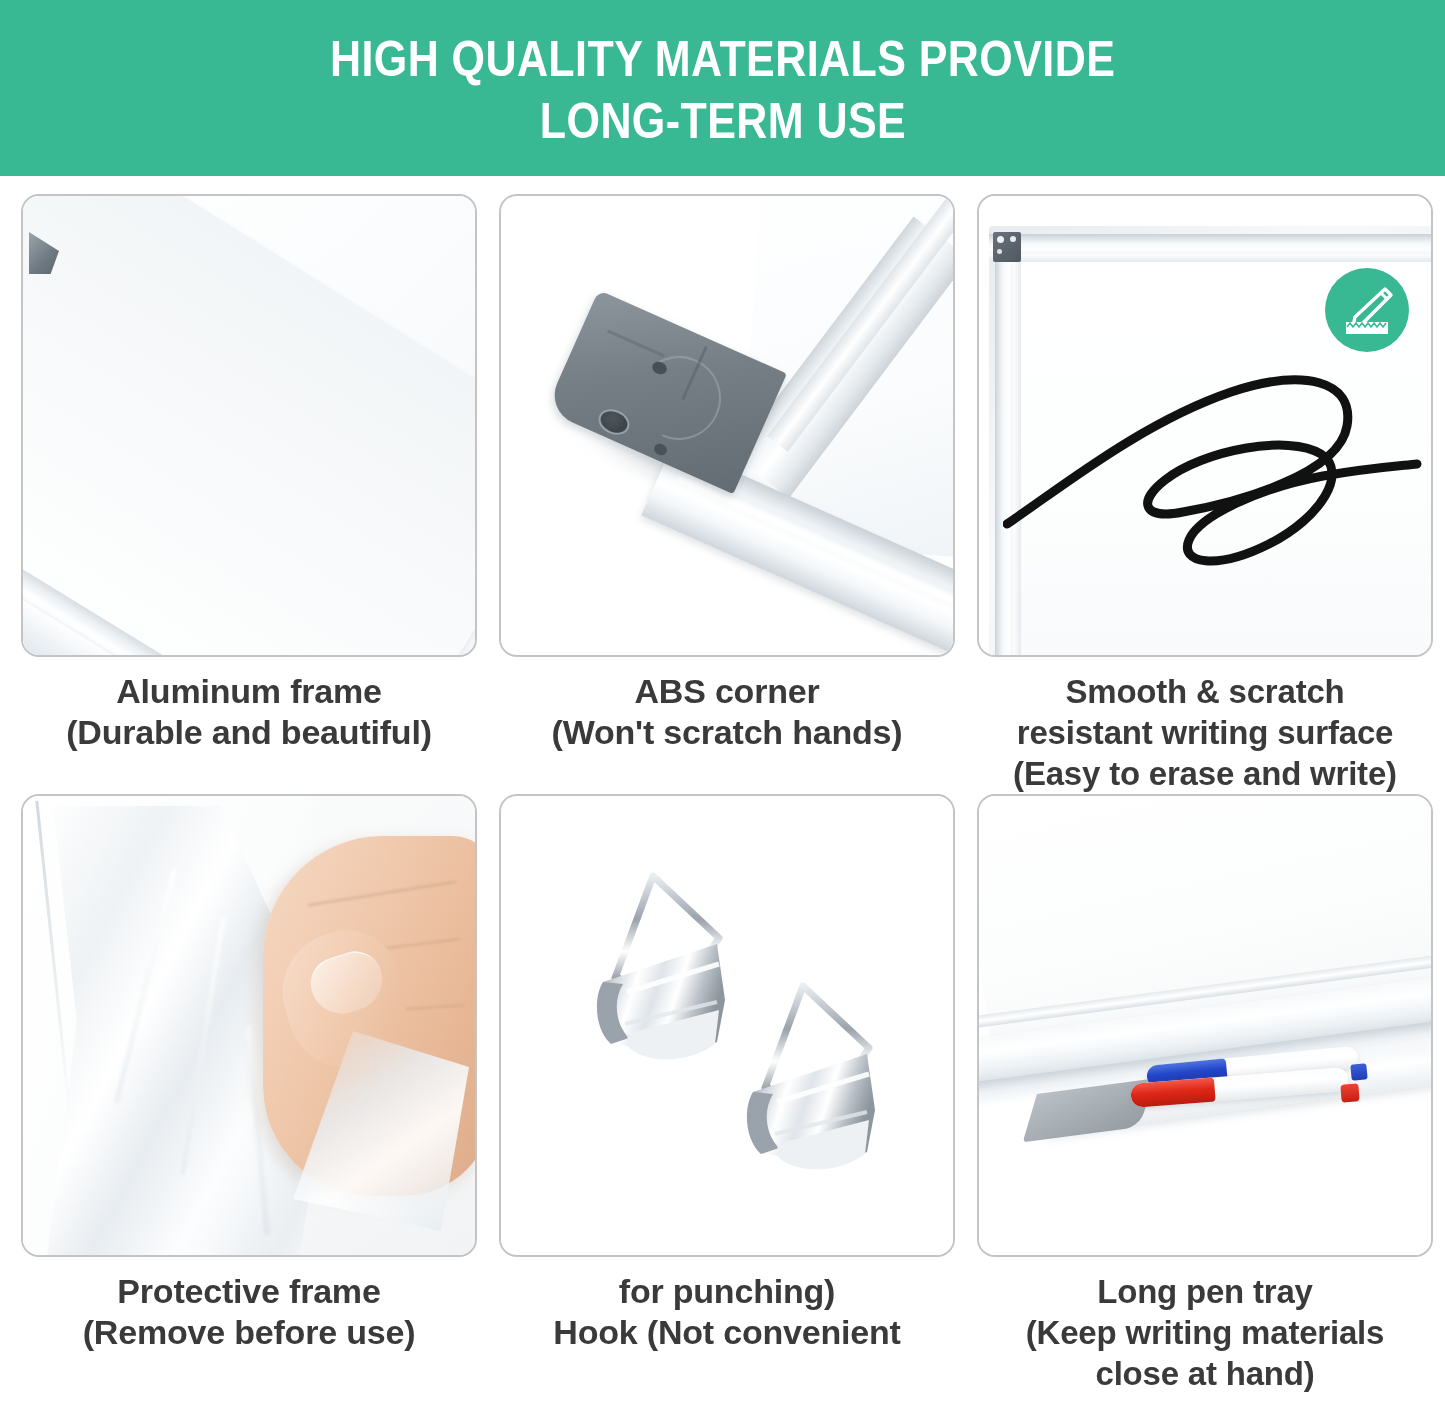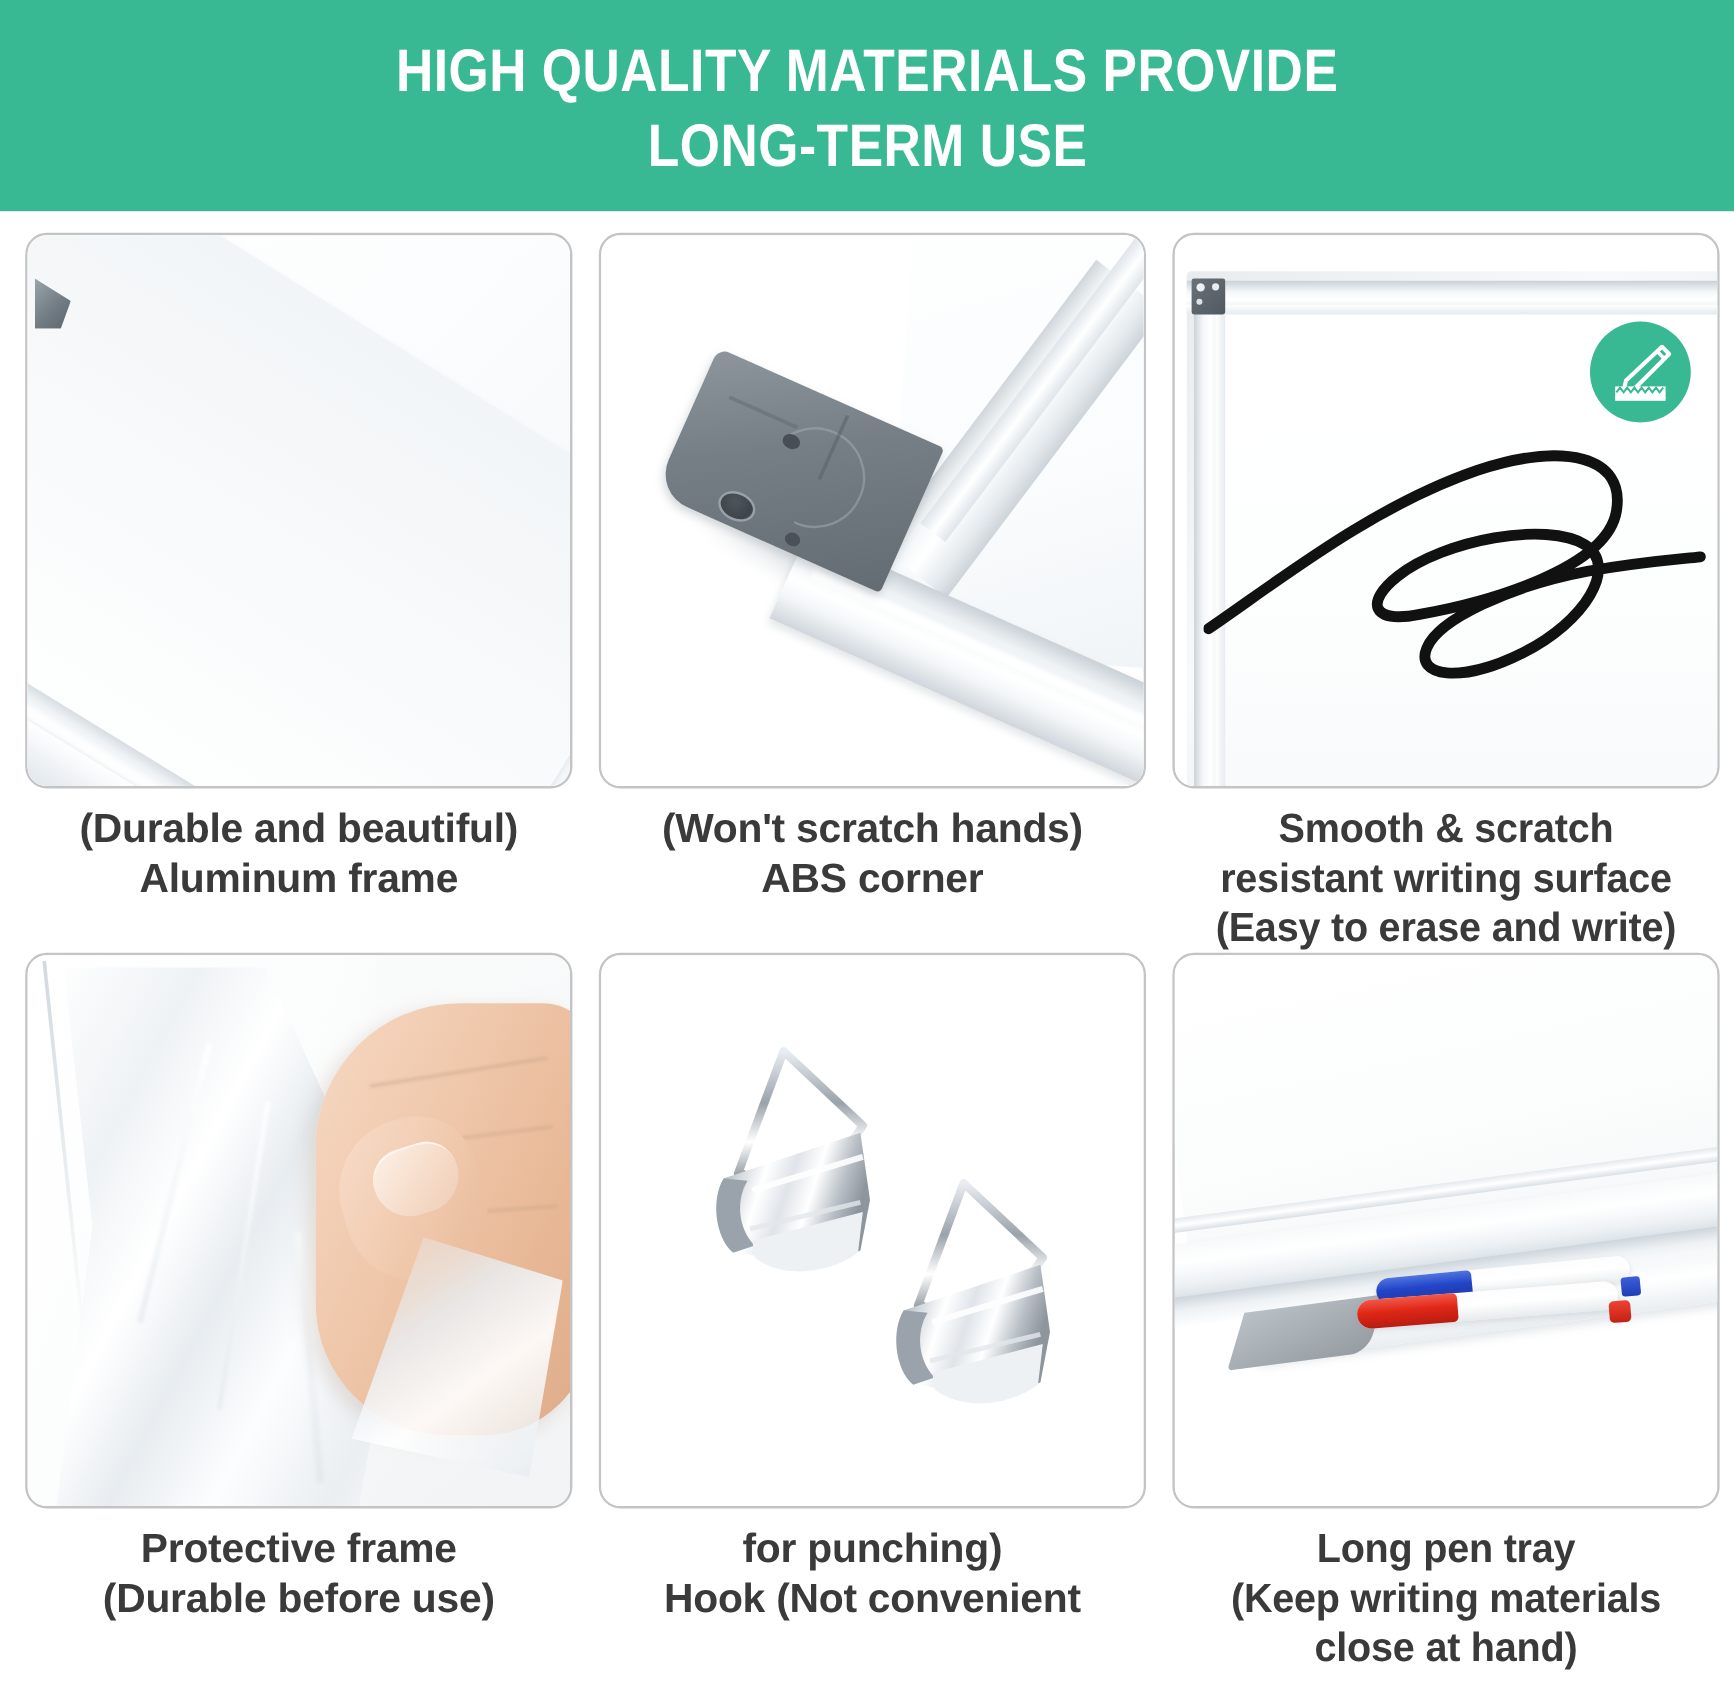--- a/index.html
+++ b/index.html
@@ -467,22 +467,22 @@
     <div class="photo">
       <div class="p1-bg"></div>
       <div class="p1-board"></div>
       <div class="p1-railC"></div>
       <div class="p1-railB"></div>
       <div class="p1-railA"></div>
       <div class="p1-shine"></div>
       <div class="p1-corner"></div>
     </div>
     <div class="caption">
+      <span class="caption-line">Aluminum frame</span>
       <span class="caption-line">(Durable and beautiful)</span>
-      <span class="caption-line">Aluminum frame</span>
     </div>
   </div>
 
   <div class="cell">
     <div class="photo">
       <div class="p2-bg"></div>
       <div class="p2-surface"></div>
       <div class="p2-vrail"></div>
       <div class="p2-vrail2"></div>
       <div class="p2-shadow"></div>
@@ -490,22 +490,22 @@
       <div class="p2-hrail-shine"></div>
       <div class="p2-abs"></div>
       <div class="p2-abs-arc"></div>
       <div class="p2-abs-groove"></div>
       <div class="p2-abs-groove2"></div>
       <div class="p2-abs-hole-lg"></div>
       <div class="p2-abs-hole-sm"></div>
       <div class="p2-abs-hole-xs"></div>
     </div>
     <div class="caption">
+      <span class="caption-line">ABS corner</span>
       <span class="caption-line">(Won't scratch hands)</span>
-      <span class="caption-line">ABS corner</span>
     </div>
   </div>
 
   <div class="cell">
     <div class="photo">
       <div class="p3-bg"></div>
       <div class="p3-frame-outer"></div>
       <div class="p3-frame-inner"></div>
       <div class="p3-top-rail"></div>
       <div class="p3-top-rail2"></div>
@@ -556,21 +556,21 @@
       <div class="p4-hand"></div>
       <div class="p4-knuckle1"></div>
       <div class="p4-knuckle2"></div>
       <div class="p4-knuckle3"></div>
       <div class="p4-thumb"></div>
       <div class="p4-nail"></div>
       <div class="p4-filmtail"></div>
     </div>
     <div class="caption">
       <span class="caption-line">Protective frame</span>
-      <span class="caption-line">(Durable before use)</span>
+      <span class="caption-line">(Remove before use)</span>
     </div>
   </div>
 
   <div class="cell">
     <div class="photo">
       <div class="p5-bg"></div>
 
       <svg class="hook hook-a" width="230" height="250" viewBox="0 0 230 250">
         <defs>
           <linearGradient id="metalA" x1="0" y1="0" x2="1" y2="0.3">

